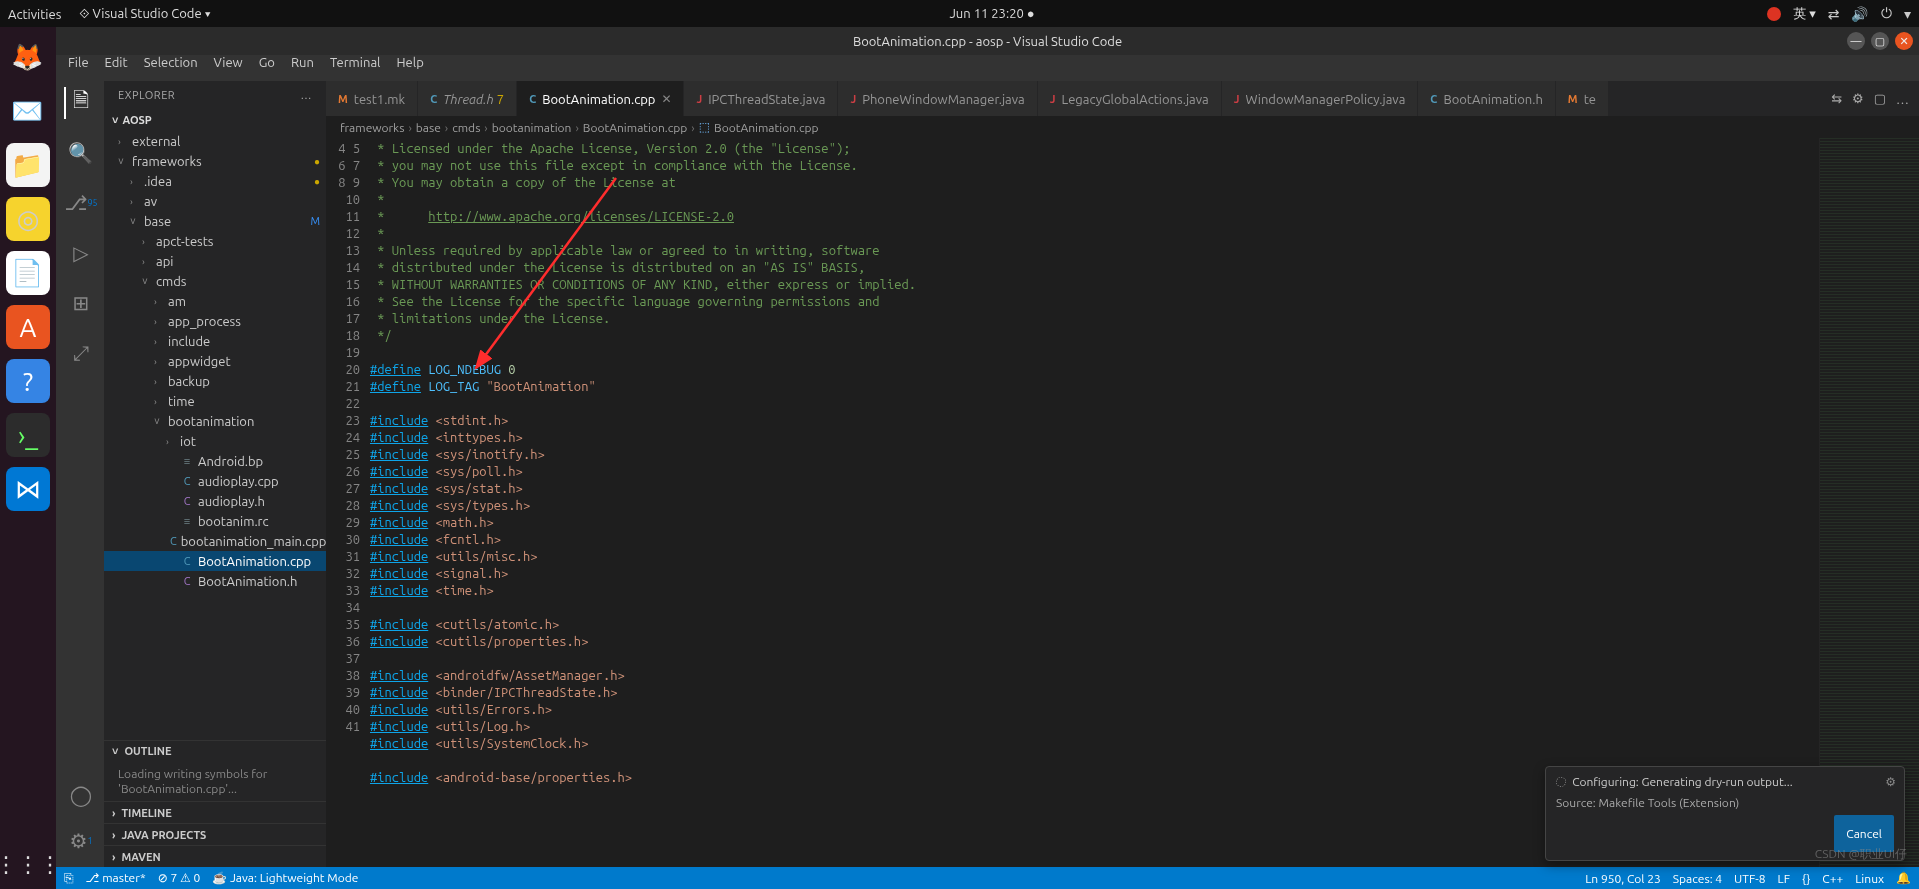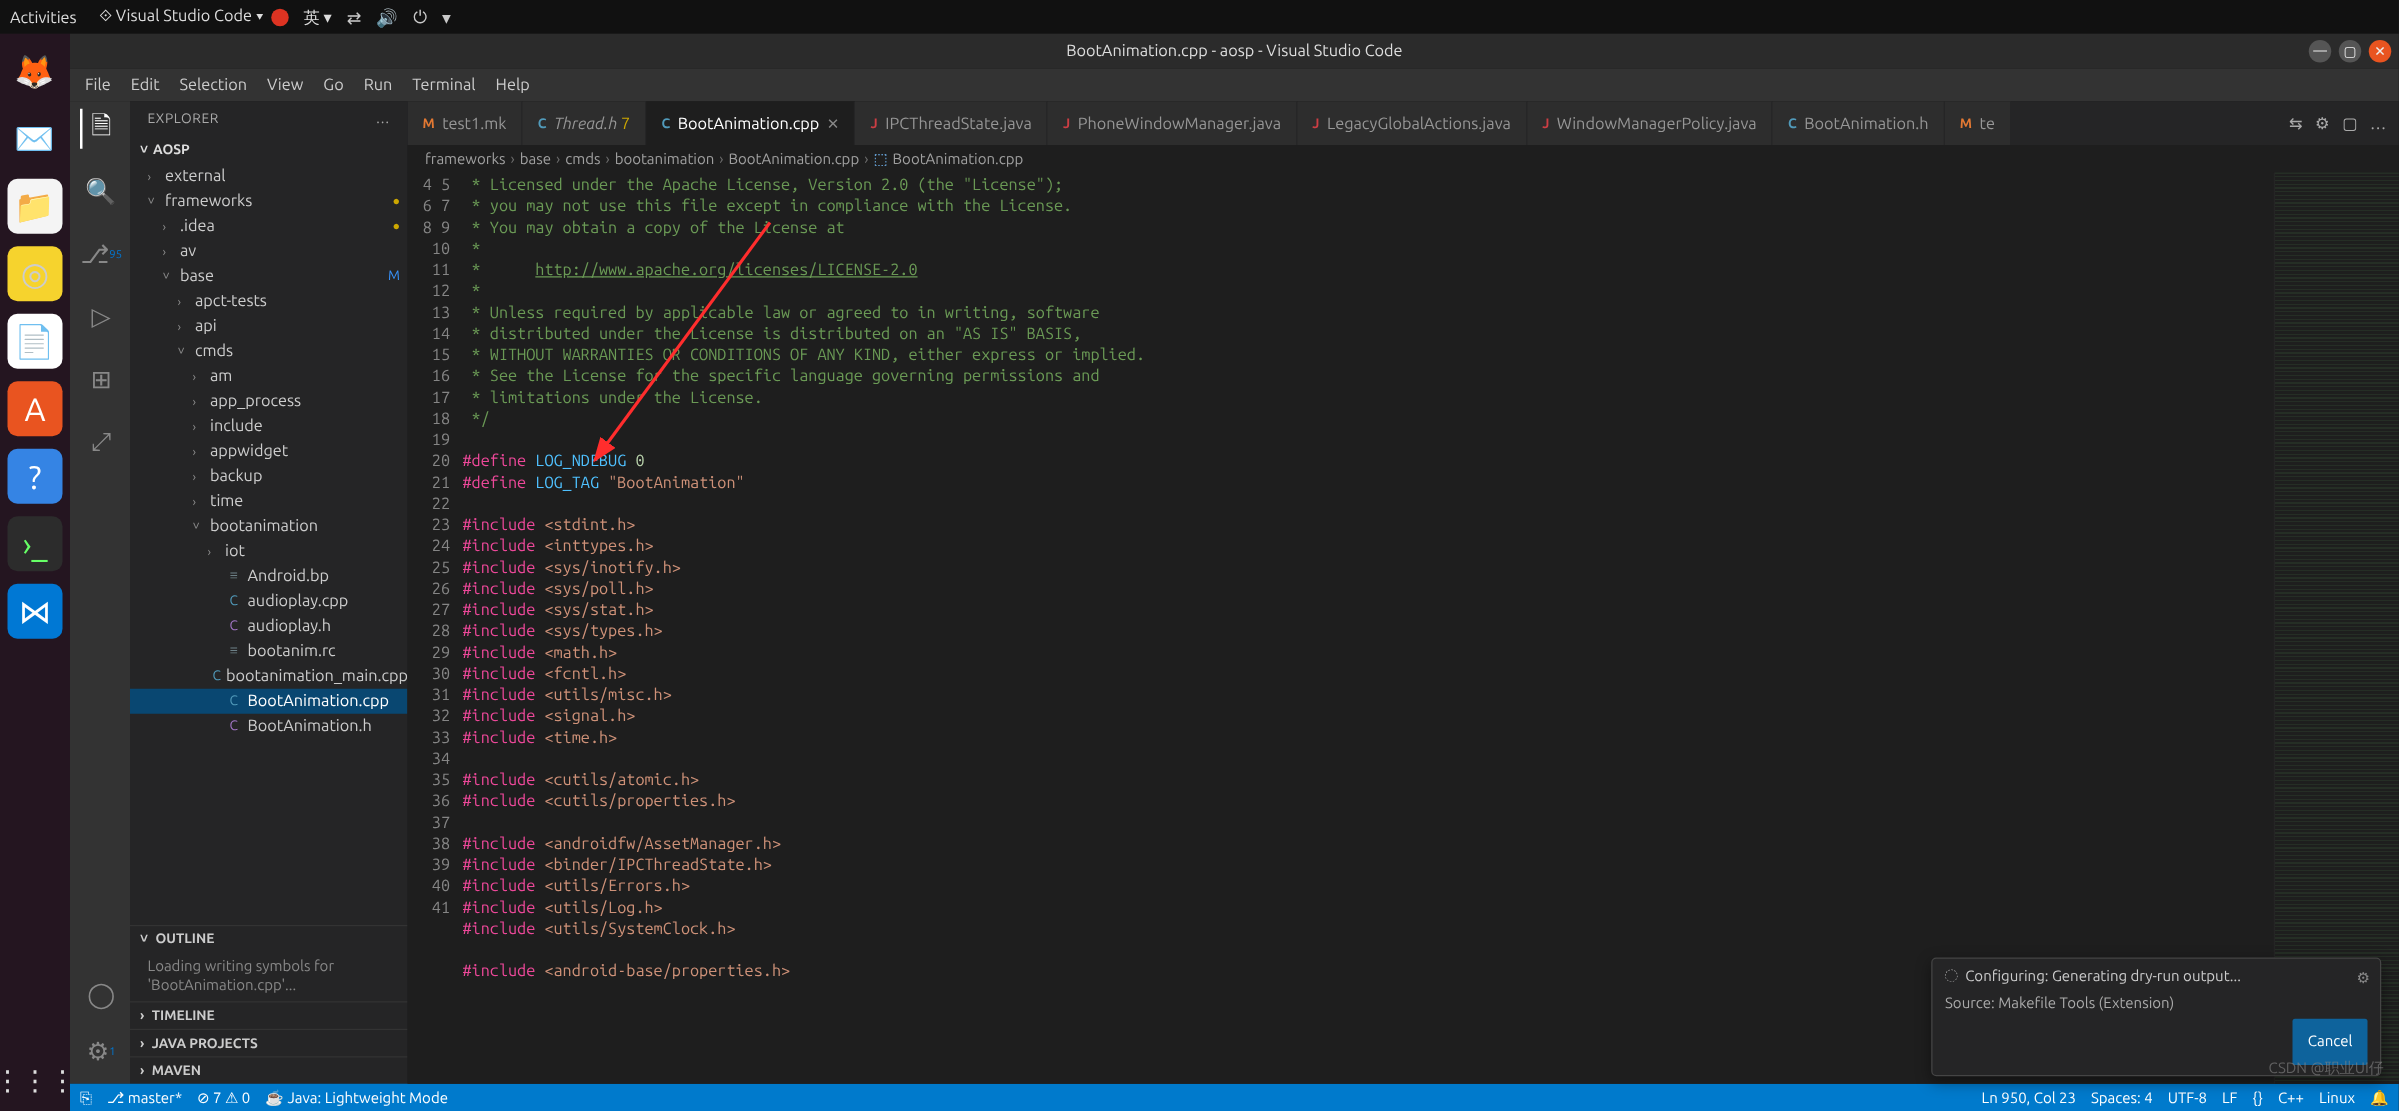--- a/index.html
+++ b/index.html
@@ -15,21 +15,21 @@
   .dock { position: absolute; left: 0; top: 27px; bottom: 0; width: 56px; background: #241520; display: flex; flex-direction: column; align-items: center; gap: 10px; padding-top: 8px; }
   .dock-item { width: 44px; height: 44px; border-radius: 8px; display: flex; align-items: center; justify-content: center; font-size: 26px; background: #3a2a34; }
   .dock-item.plain { background: transparent; }
   .apps-btn { position: absolute; bottom: 12px; font-size: 22px; color: #ddd; }
   
   .win { position: absolute; left: 56px; top: 27px; right: 0; bottom: 0; background: #1e1e1e; display: flex; flex-direction: column; }
   .titlebar { height: 28px; background: #2b2b2b; color: #ddd; display: flex; align-items: center; justify-content: center; position: relative; }
   .titlebar .controls { position: absolute; right: 6px; display: flex; gap: 6px; }
   .tb-btn { width: 18px; height: 18px; border-radius: 50%; display: flex; align-items: center; justify-content: center; font-size: 11px; background: #555; color: #eee; }
   .tb-btn.close { background: #e95420; }
-  .menubar { height: 26px; background: #333; display: flex; align-items: center; gap: 4px; padding: 0 6px; font-size: 13px; color: #ccc; }
+  .menubar { height: 26px; background: #333; display: flex; gap: 4px; padding: 0 6px; font-size: 13px; color: #ccc; }
   .menubar .mitem { padding: 0 6px; }
   
   .body { flex: 1; display: flex; min-height: 0; }
   .activitybar { width: 48px; background: #333; display: flex; flex-direction: column; align-items: center; padding-top: 6px; gap: 18px; color: #888; }
   .activitybar .aicon { font-size: 20px; width: 32px; height: 32px; display: flex; align-items: center; justify-content: center; border-left: 2px solid transparent; }
   .activitybar .aicon.active { color: #fff; border-left-color: #fff; }
   .activitybar .bottom { margin-top: auto; margin-bottom: 10px; display: flex; flex-direction: column; gap: 14px; }
   .sidebar { width: 222px; background: #252526; display: flex; flex-direction: column; }
   .sidebar-header { height: 28px; font-size: 11px; letter-spacing: .5px; color: #aaa; display: flex; align-items: center; padding: 0 14px; justify-content: space-between; }
   .tree { flex: 1; overflow: hidden; font-size: 13px; color: #ccc; }
@@ -54,21 +54,21 @@
   .tab.active { background:#1e1e1e; color:#fff; }
   .tab .lang { font-size:11px; font-weight:bold; }
   .lang-M{color:#e37933;} .lang-C{color:#519aba;} .lang-J{color:#cc3e44;}
   .tab .close { color:#888; font-size:12px; }
   .tab-actions { margin-left:auto; display:flex; align-items:center; gap:10px; padding:0 10px; color:#aaa; }
   .breadcrumb { height:22px; background:#1e1e1e; color:#a0a0a0; font-size:12px; display:flex; align-items:center; gap:4px; padding:0 14px; }
   .breadcrumb .sep { opacity:.6; }
   .editor { flex:1; position:relative; background:#1e1e1e; display:flex; min-height:0; }
   .gutter { width:44px; color:#858585; text-align:right; padding-right:10px; font-family:"Ubuntu Mono","Consolas",monospace; font-size:13px; line-height:17px; padding-top:2px; }
   .code { flex:1; font-family:"Ubuntu Mono","Consolas",monospace; font-size:13px; line-height:17px; padding-top:2px; white-space:pre; color:#d4d4d4; overflow:hidden; }
-  .c-comment{color:#6a9955;} .c-pre{color:#ec4899;} .c-mac{color:#4fc1ff;} .c-num{color:#b5cea8;} .c-str{color:#ce9178;} .c-inc{color:#ce9178;} .c-link{text-decoration:underline;}
+  .c-comment{color:#6a9955;} .c-pre{color:#0ea5e9;text-decoration:underline;} .c-mac{color:#4fc1ff;} .c-num{color:#b5cea8;} .c-str{color:#ce9178;} .c-inc{color:#ce9178;} .c-link{text-decoration:underline;}
   .minimap { width:100px; background:#1e1e1e; opacity:.6; border-left:1px solid #2a2a2a; background-image:repeating-linear-gradient(#2a3a2a 0 1px, transparent 1px 3px);}
   .arrow-svg { position:absolute; pointer-events:none; }
   
   .notif { position:absolute; right:14px; bottom:28px; width:360px; background:#252526; border:1px solid #454545; border-radius:4px; padding:8px 10px; font-size:12px; box-shadow:0 4px 12px rgba(0,0,0,.4); }
   .notif .nrow { display:flex; align-items:center; gap:6px; }
   .notif .gear { position:absolute; right:8px; top:8px; color:#888; }
   .notif .btn { background:#0e639c; color:#fff; padding:12px 12px; border-radius:2px; float:right; margin-top:6px; font-size:12px; }
   
   .statusbar { height:22px; background:#007acc; color:#fff; display:flex; align-items:center; font-size:12px; padding:0 8px; gap:12px; }
   .statusbar .left, .statusbar .right { display:flex; align-items:center; gap:12px; }
@@ -80,20 +80,21 @@
 <body>
 
 <div class="top-panel">
   <div class="left">
     <span>Activities</span>
     <span class="dropdown">
       <span>⟐</span>
       <span>Visual Studio Code ▾</span>
     </span>
   </div>
+  <div class="center"><span>Jun 11  23:20</span> <span>●</span></div>
   <div class="right">
     <span class="dot-red"></span>
     <span>英 ▾</span>
     <span class="panel-ico">⇄</span>
     <span class="panel-ico">🔊</span>
     <span class="panel-ico">⏻</span>
     <span class="panel-ico">▾</span>
   </div>
 </div>
 

